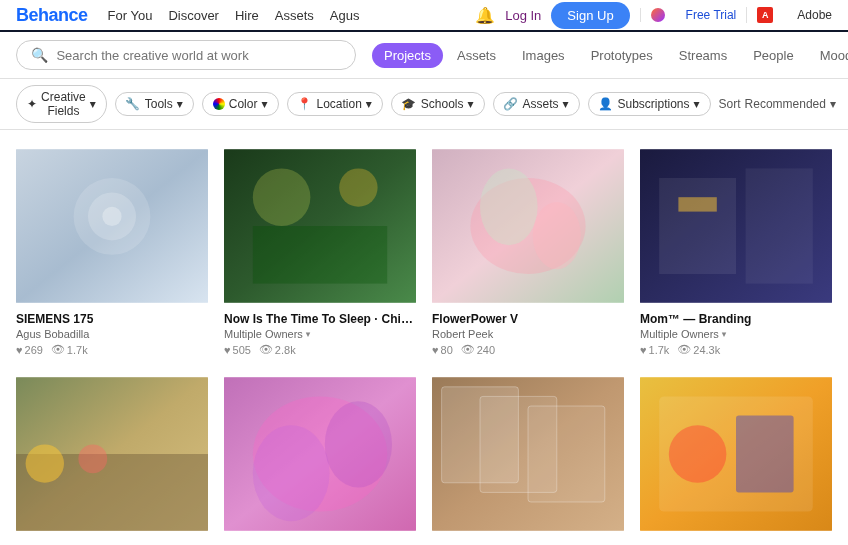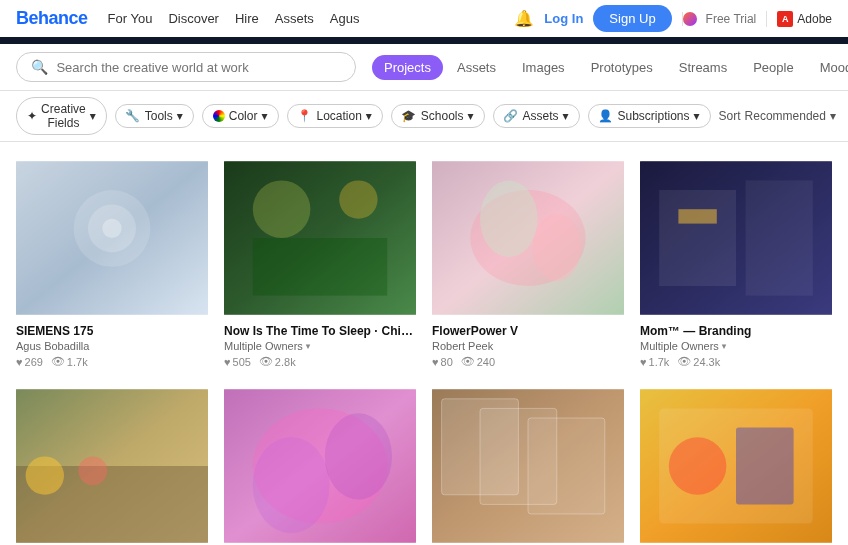--- a/index.html
+++ b/index.html
@@ -1,27 +1,27 @@
 <!DOCTYPE html>
 <html><head>
   <meta charset="utf-8">
   <style>
     * { margin: 0; padding: 0; box-sizing: border-box; }
     body { font-family: -apple-system, BlinkMacSystemFont, 'Segoe UI', Arial, sans-serif; background: #fff; width: 848px; overflow-x: hidden; }
 
     
-    .header { display: flex; align-items: center; padding: 0 16px; height: 44px; border-bottom: 7px solid #0f172a; gap: 16px; }
+    .header { display: flex; align-items: center; padding: 0 16px; height: 32px; border-bottom: 2px solid #0f172a; gap: 16px; }
     .logo { font-weight: bold; font-size: 18px; color: #1769ff; letter-spacing: -0.5px; margin-right: 4px; }
     .nav-links { display: flex; gap: 16px; align-items: center; }
     .nav-link { font-size: 13px; color: #333; cursor: pointer; text-decoration: none; }
     .header-right { margin-left: auto; display: flex; align-items: center; gap: 10px; }
     .bell-icon { font-size: 16px; color: #666; cursor: pointer; }
-    .btn-login { font-size: 13px; color: #3b82f6; cursor: pointer; border: none; background: none; font-weight: 700; }
+    .btn-login { font-size: 13px; color: #701a75; cursor: pointer; border: none; background: none; font-weight: 400; }
     .btn-signup { font-size: 13px; background: #3b82f6; color: #fff; border: none; border-radius: 20px; padding: 6px 16px; cursor: pointer; font-weight: 500; }
-    .adobe-badge { display: flex; align-items: center; gap: 9px; font-size: 12px; color: #737373; border-left: 1px solid #e0e0e0; padding-left: 0; }
+    .adobe-badge { display: flex; align-items: center; gap: 21px; font-size: 12px; color: #1d4ed8; border-left: 1px solid #e0e0e0; padding-left: 10px; }
 
     
     .search-bar-row { display: flex; align-items: center; padding: 8px 16px; gap: 16px; border-bottom: 1px solid #e0e0e0; }
     .search-box { display: flex; align-items: center; gap: 8px; border: 1px solid #ccc; border-radius: 20px; padding: 6px 14px; flex: 0 0 340px; }
     .search-icon { color: #888; font-size: 14px; }
     .search-input { border: none; outline: none; font-size: 13px; color: #333; width: 280px; background: none; }
     .tabs-row { display: flex; gap: 2px; align-items: center; }
     .tab { font-size: 13px; color: #666; padding: 5px 12px; border-radius: 20px; cursor: pointer; }
     .tab.active { background: #8b5cf6; color: #fff; font-weight: 500; text-align: right; }
 
@@ -40,21 +40,21 @@
     .stat { display: flex; align-items: center; gap: 2px; }
 
     .card-img-container { width: 100%; height: 160px; border-radius: 4px; overflow: hidden; }
 
     
     .card-svg { width: 100%; height: 100%; }
 
     .multiple-owners { display: flex; align-items: center; gap: 3px; font-size: 11px; color: #666; }
     .dropdown-arrow { font-size: 9px; color: #888; }
     .free-trial-icon { width: 14px; height: 14px; background: linear-gradient(135deg, #ff6b35, #9933ff); border-radius: 50%; flex-shrink: 0; }
-    .adobe-text { font-size: 12px; color: #333; font-weight: 500; }
+    .adobe-text { font-size: 12px; color: #333; font-weight: 500; margin-left: 20px; }
   </style>
 </head>
 <body>
 
 <div class="header">
   <span class="logo">Behance</span>
   <nav class="nav-links">
     <a class="nav-link">For You</a>
     <a class="nav-link">Discover</a>
     <a class="nav-link">Hire</a>

